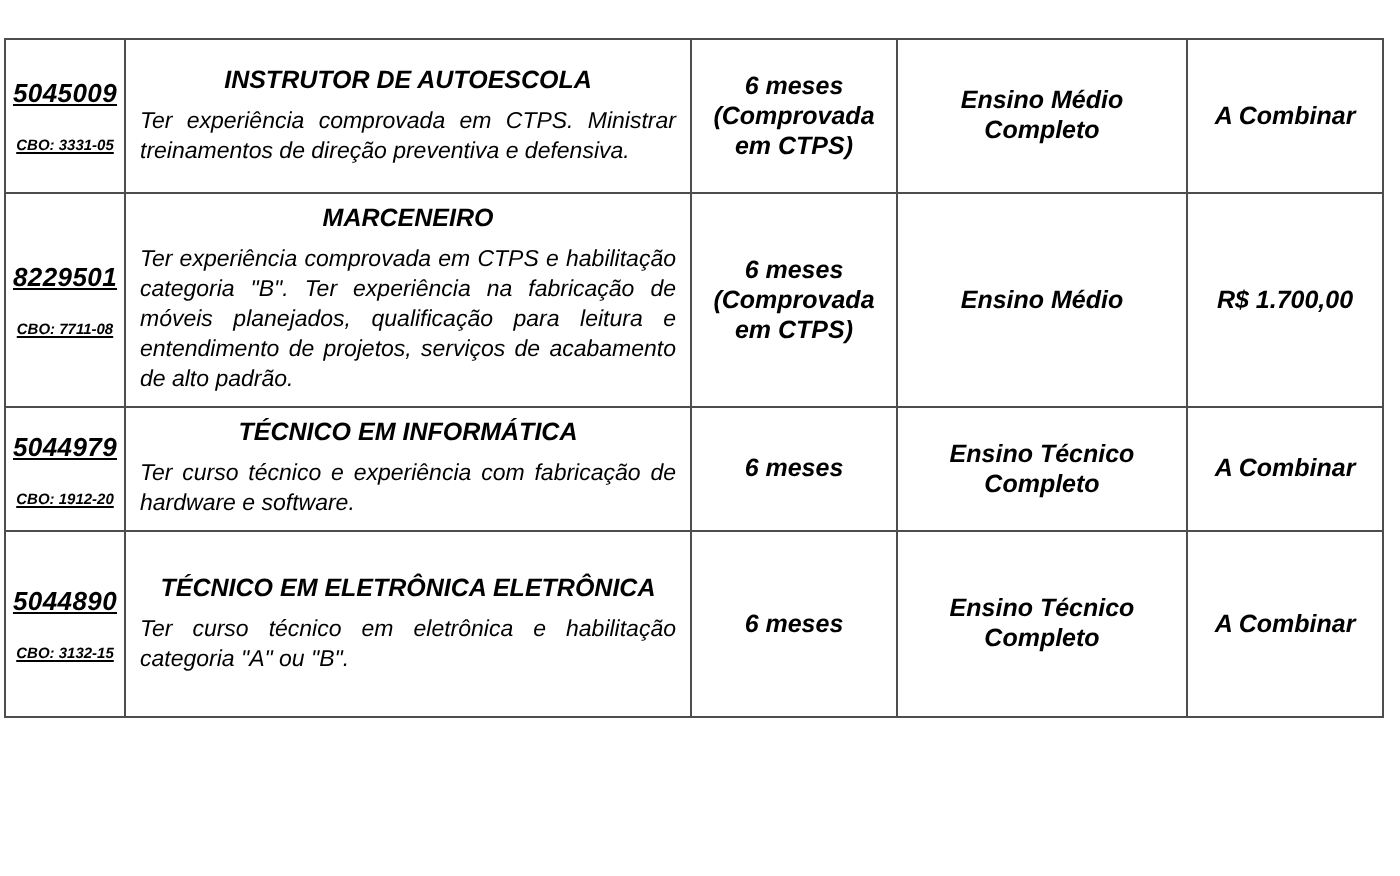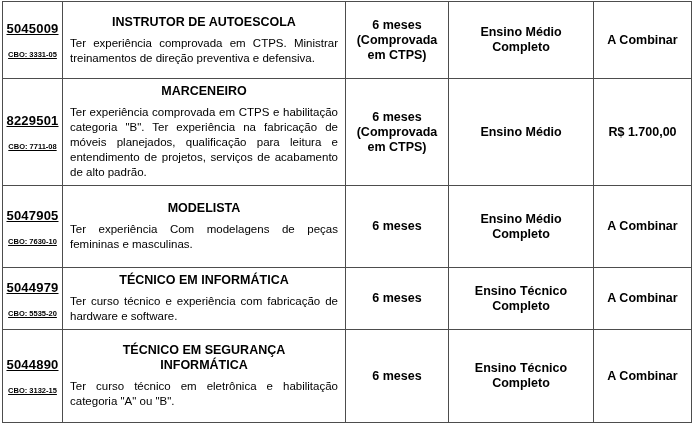--- a/index.html
+++ b/index.html
@@ -13,24 +13,25 @@
   }
   .page {
     width: 700px;
     height: 438px;
     background: #fff;
     position: relative;
   }
   table.jobs {
     position: absolute;
     left: 2px;
-    top: 1px;
+    top: 19px;
     border-collapse: collapse;
     table-layout: fixed;
     width: 690px;
+    font-style: italic;
   }
   table.jobs td {
     border: 1px solid #4d4d4d;
     vertical-align: middle;
     overflow: hidden;
   }
   tr.r0 { height: 77px; }
   tr.r1 { height: 107px; }
   tr.r2 { height: 82px; }
   tr.r3 { height: 62px; }
@@ -108,53 +109,40 @@
           <div class="job-cbo">CBO: 7711-08</div>
         </td>
         <td class="desc-cell">
           <div class="job-title">MARCENEIRO</div>
           <div class="job-desc">Ter experiência comprovada em CTPS e habilitação categoria "B". Ter experiência na fabricação de móveis planejados, qualificação para leitura e entendimento de projetos, serviços de acabamento de alto padrão.</div>
         </td>
         <td class="center-cell">6 meses (Comprovada em CTPS)</td>
         <td class="center-cell">Ensino Médio</td>
         <td class="center-cell">R$ 1.700,00</td>
       </tr>
-      <tr class="r2">
-        <td class="code-cell">
-          <div class="job-code">5047905</div>
-          <div class="job-cbo">CBO: 7630-10</div>
-        </td>
-        <td class="desc-cell">
-          <div class="job-title">MODELISTA</div>
-          <div class="job-desc">Ter experiência Com modelagens de peças femininas e masculinas.</div>
-        </td>
-        <td class="center-cell">6 meses</td>
-        <td class="center-cell">Ensino Médio Completo</td>
-        <td class="center-cell">A Combinar</td>
-      </tr>
       <tr class="r3">
         <td class="code-cell">
           <div class="job-code">5044979</div>
-          <div class="job-cbo">CBO: 5535-20</div>
+          <div class="job-cbo">CBO: 1912-20</div>
         </td>
         <td class="desc-cell">
           <div class="job-title">TÉCNICO EM INFORMÁTICA</div>
           <div class="job-desc">Ter curso técnico e experiência com fabricação de hardware e software.</div>
         </td>
         <td class="center-cell">6 meses</td>
         <td class="center-cell">Ensino Técnico Completo</td>
         <td class="center-cell">A Combinar</td>
       </tr>
       <tr class="r4">
         <td class="code-cell">
           <div class="job-code">5044890</div>
           <div class="job-cbo">CBO: 3132-15</div>
         </td>
         <td class="desc-cell">
-          <div class="job-title">TÉCNICO EM SEGURANÇA INFORMÁTICA</div>
+          <div class="job-title">TÉCNICO EM ELETRÔNICA ELETRÔNICA</div>
           <div class="job-desc">Ter curso técnico em eletrônica e habilitação categoria "A" ou "B".</div>
         </td>
         <td class="center-cell">6 meses</td>
         <td class="center-cell">Ensino Técnico Completo</td>
         <td class="center-cell">A Combinar</td>
       </tr>
     </tbody>
   </table>
 </div>
 

